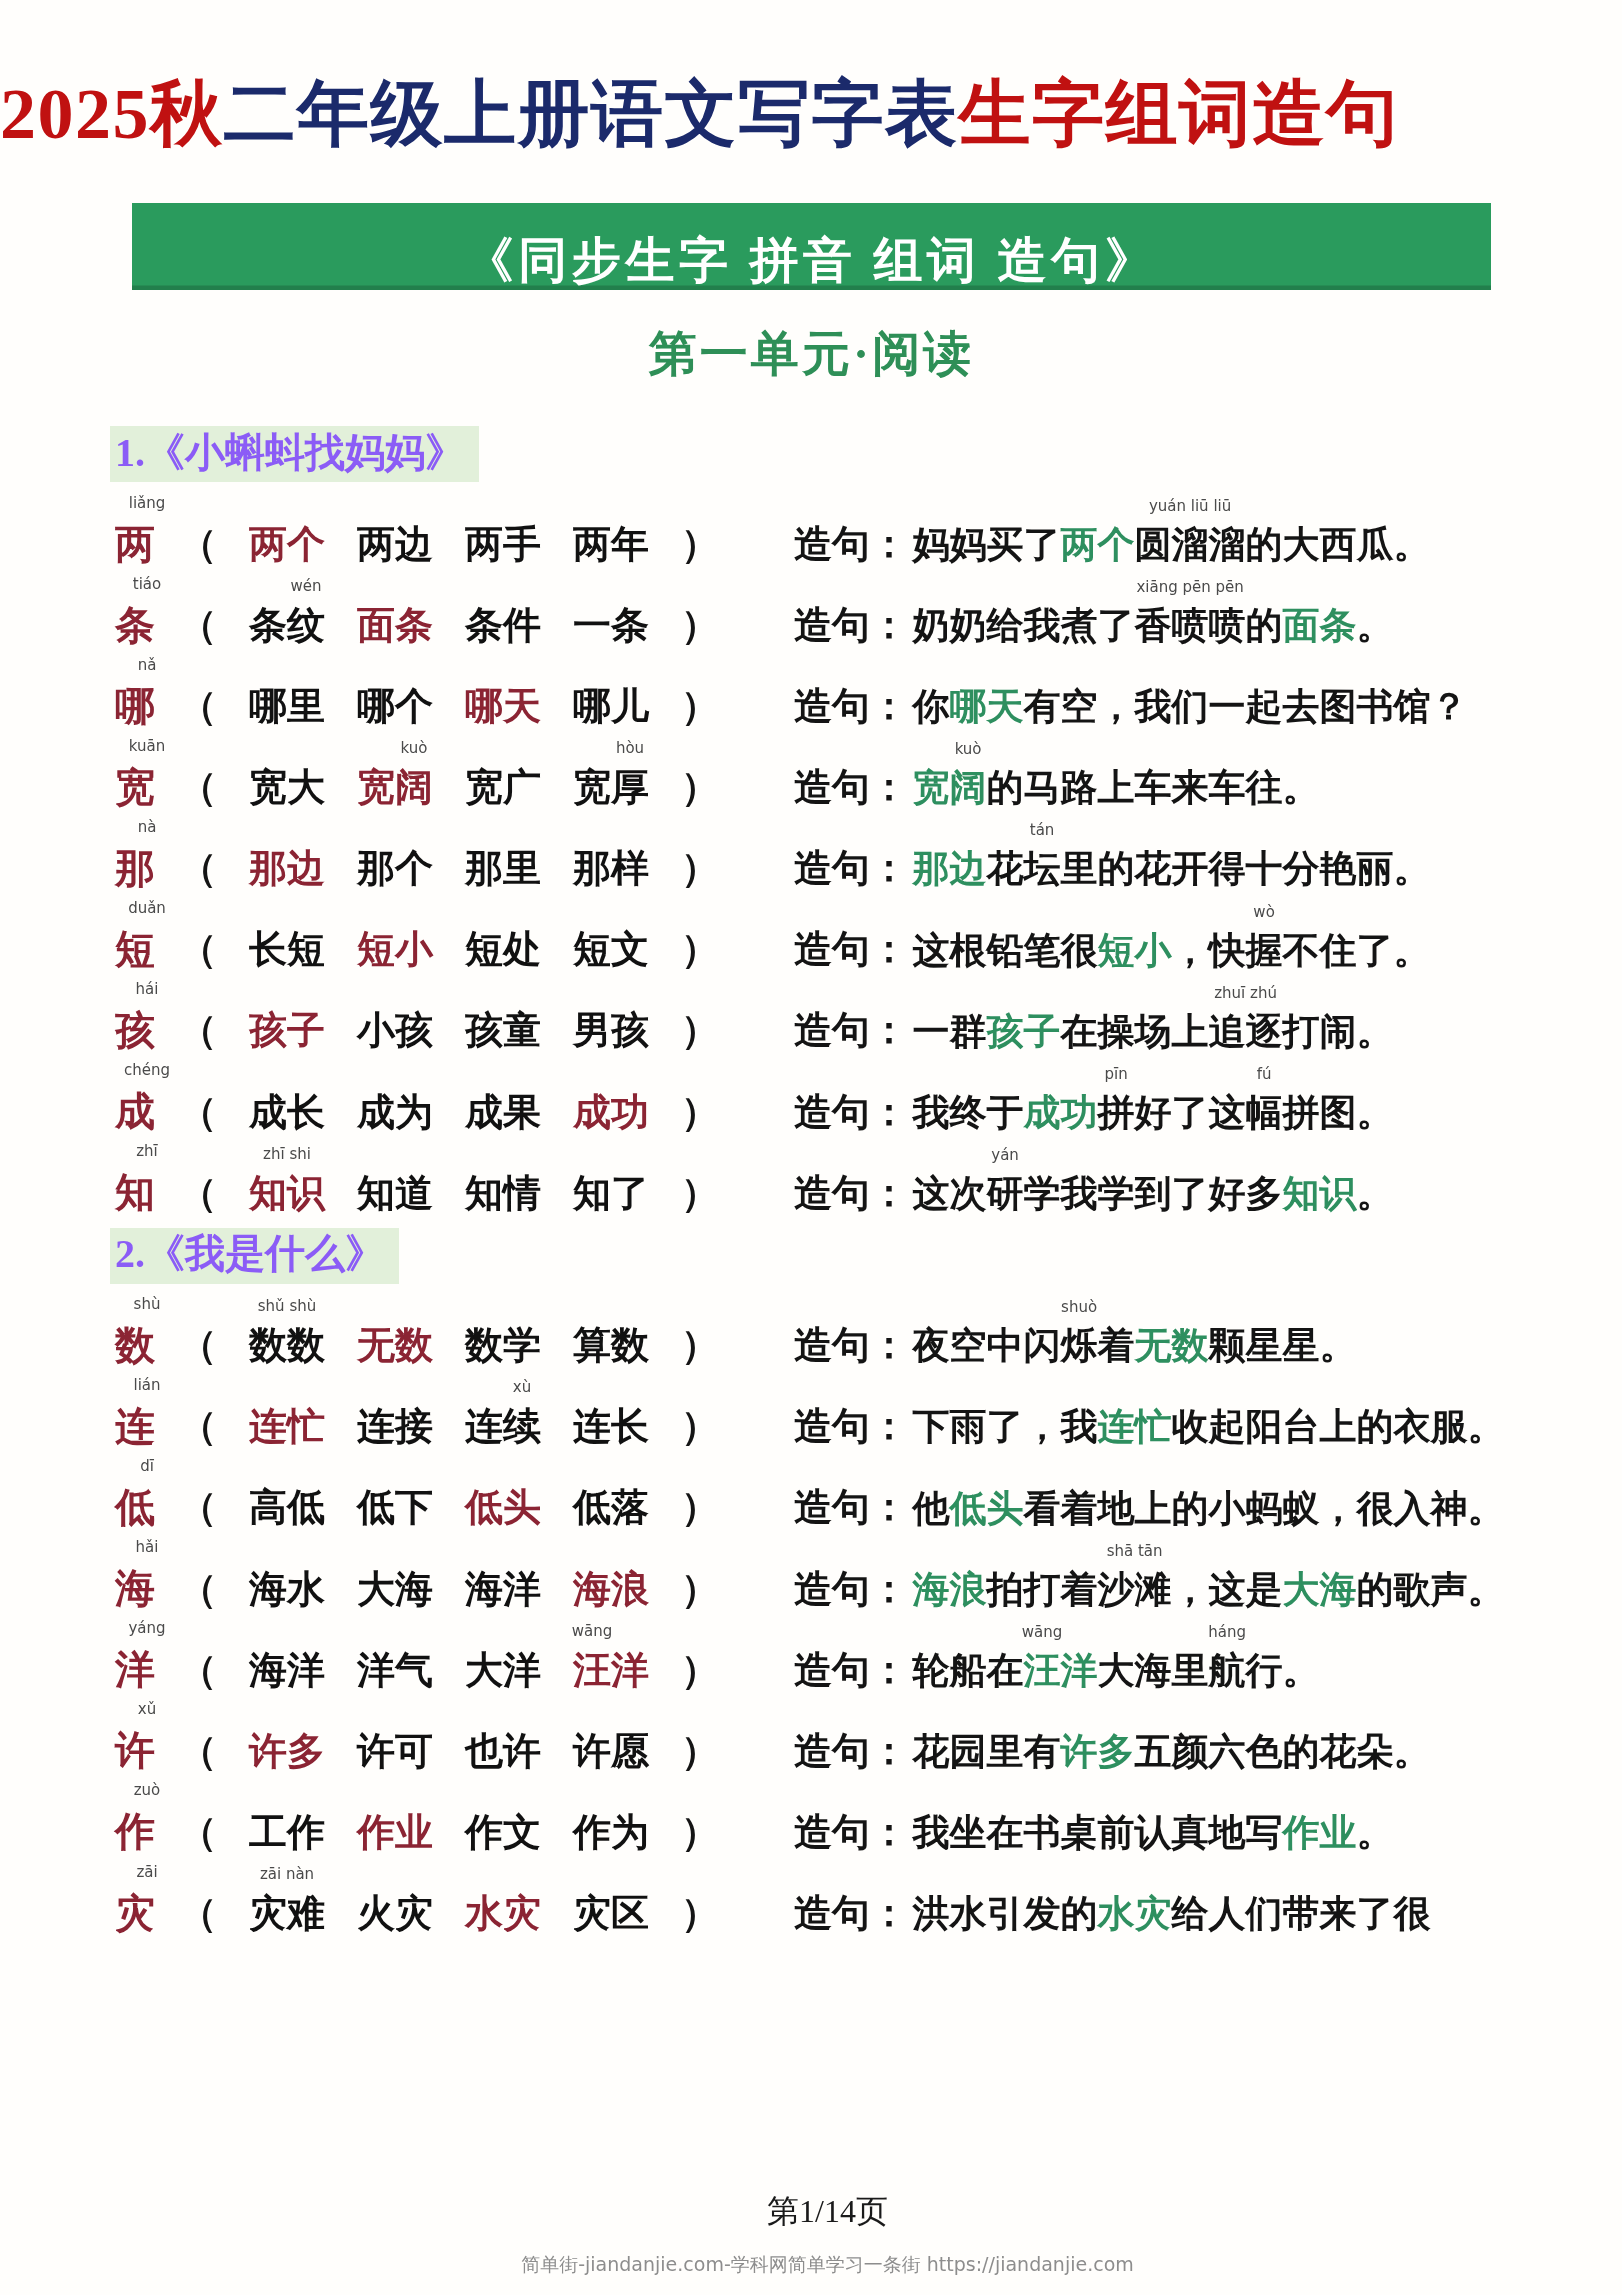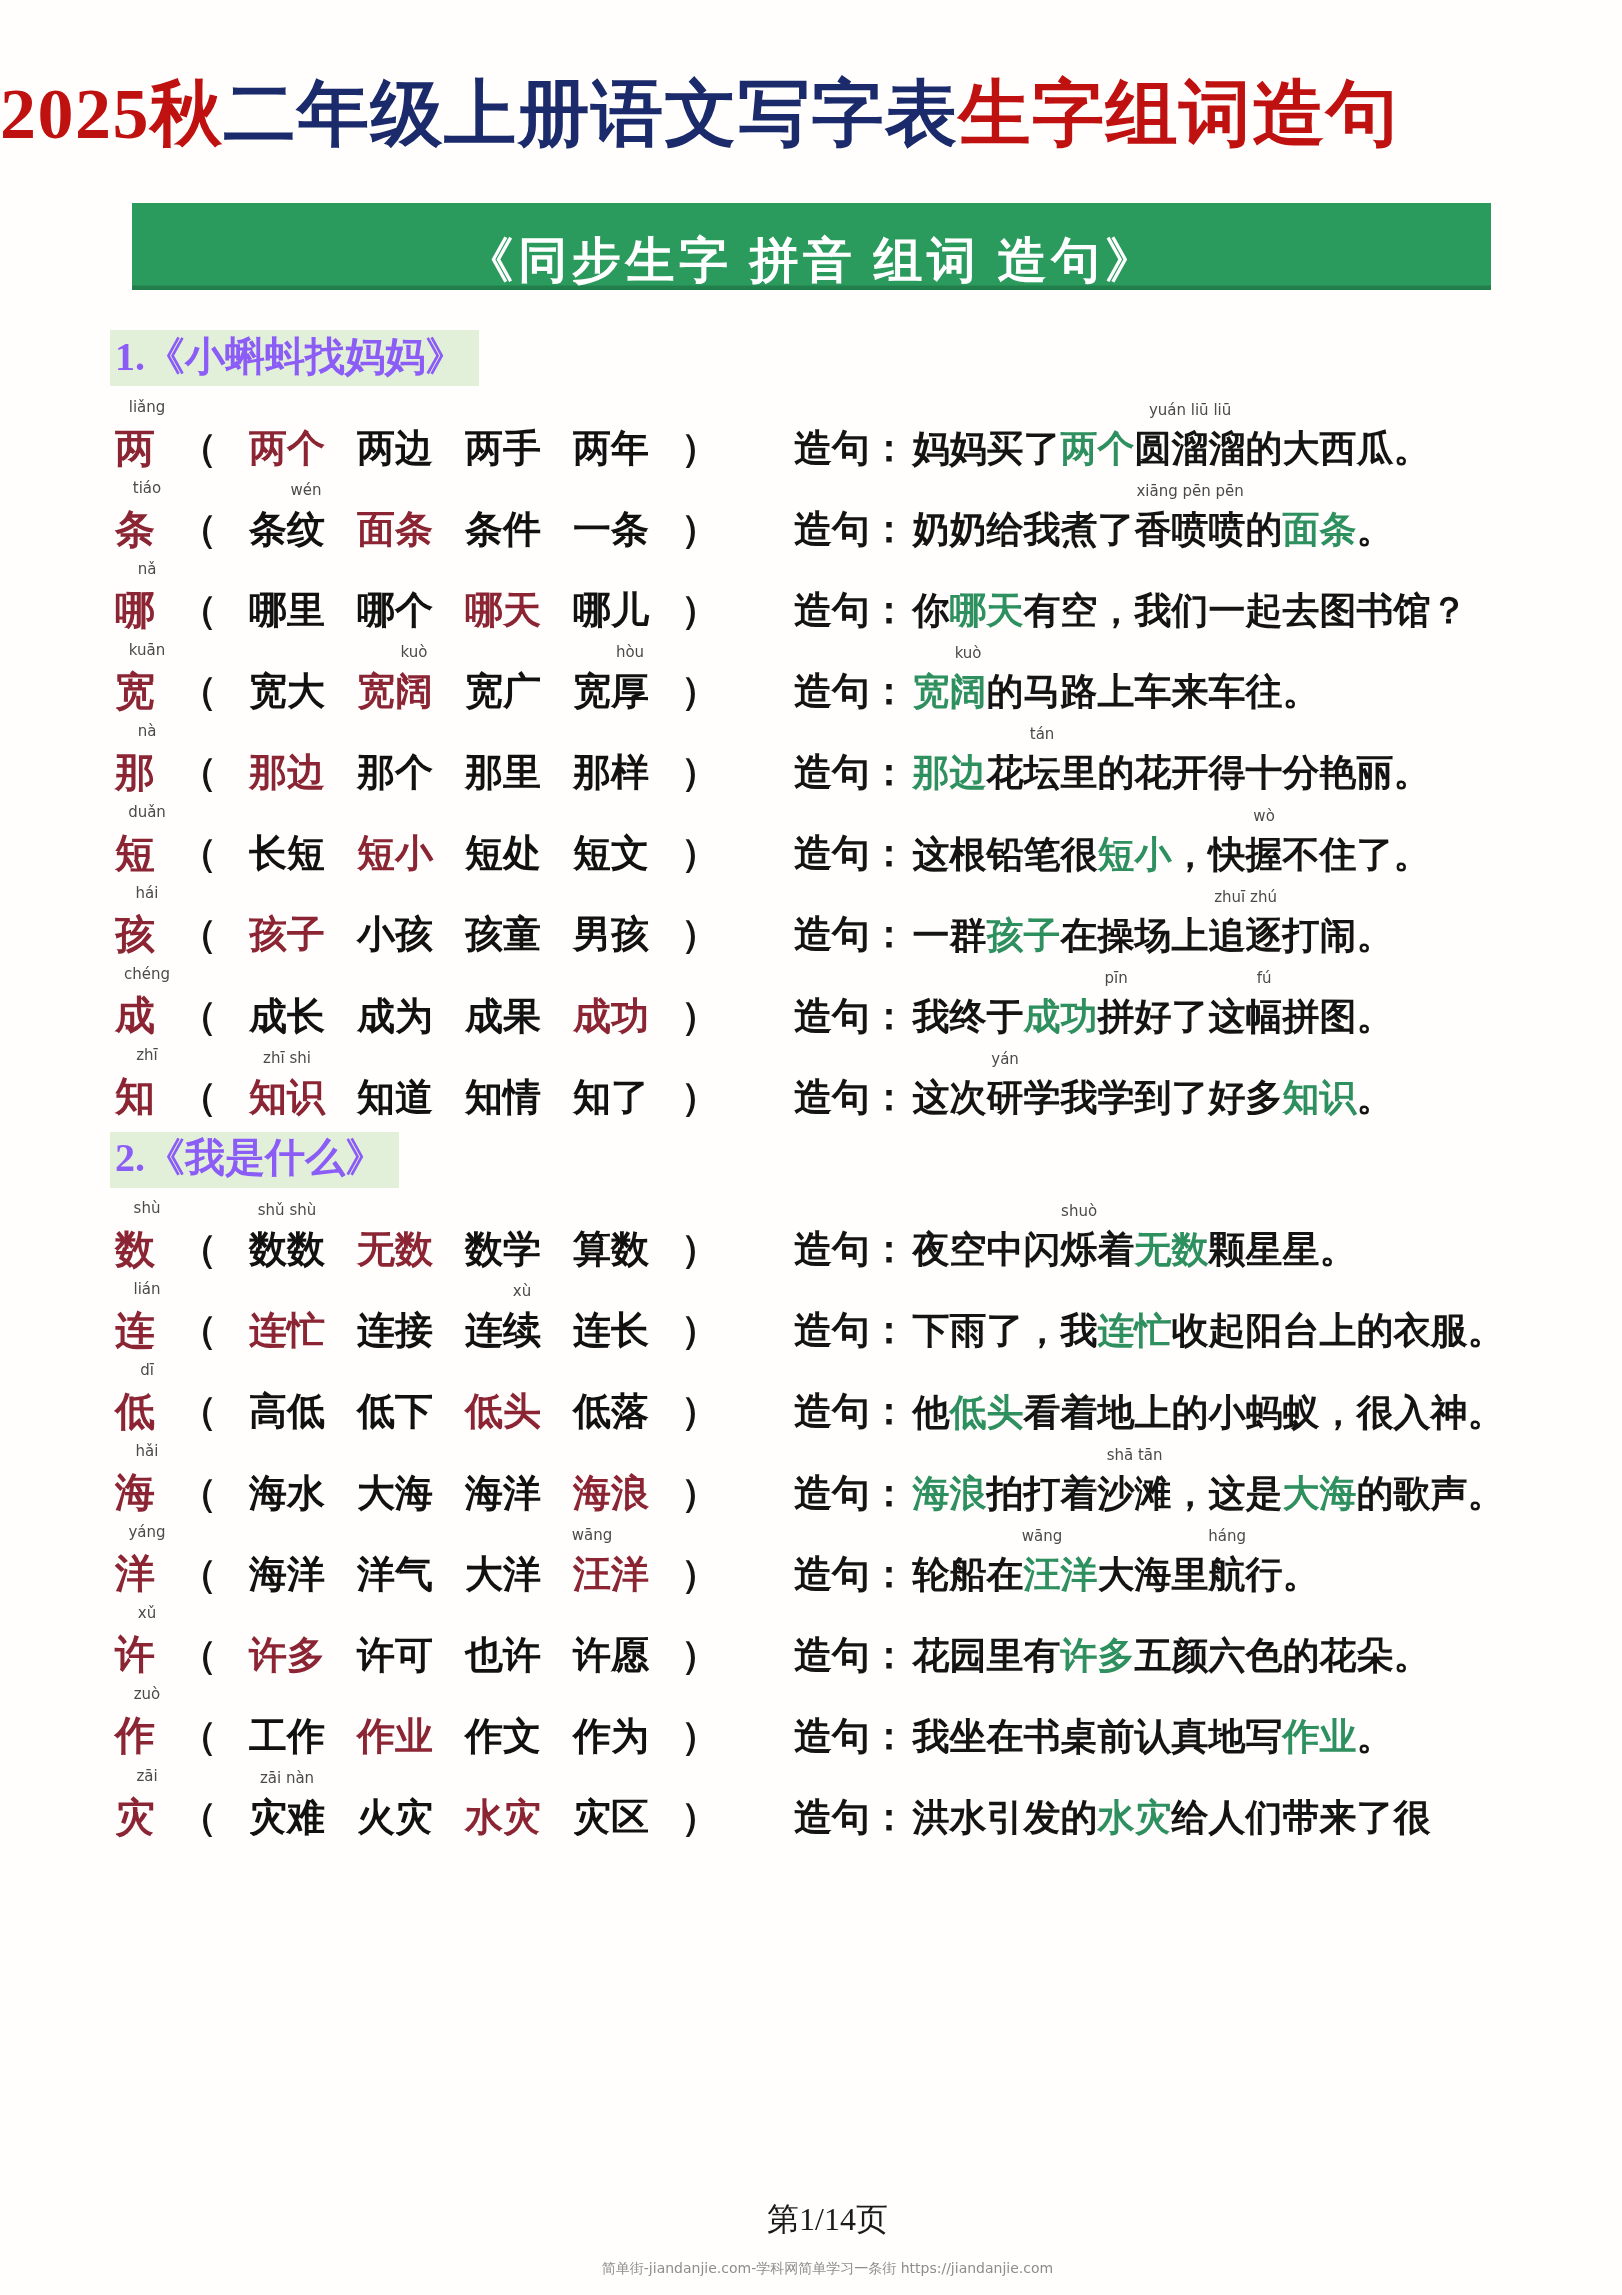--- a/index.html
+++ b/index.html
@@ -59,35 +59,36 @@
   .rel{position:relative;display:inline-block;}
   .py{
     position:absolute;top:-26px;left:50%;transform:translateX(-50%);
     font-size:15px;font-weight:normal;color:#4a4a4a;white-space:nowrap;
     font-family:"DejaVu Sans",sans-serif;letter-spacing:0;
   }
 
   
   .footer{position:absolute;left:0;right:0;bottom:17px;text-align:center;padding-left:32px;}
   .footer-page{font-size:32px;color:#1a1a1a;font-family:"Liberation Serif","DejaVu Serif",serif;}
-  .footer-site{margin-top:18.4px;font-size:14px;color:#8d8d8d;}
+  .footer-site{margin-top:18.4px;font-size:19px;color:#8d8d8d;}
 </style>
 </head>
 <body>
 
 <div class="page">
 
   <div class="title">
     <span class="t-red">2025秋</span><span class="t-blue">二年级上册语文写字表</span><span class="t-red">生字组词造句</span>
   </div>
 
   <div class="banner">
     <span class="banner-text">《同步生字 拼音 组词 造句》</span>
   </div>
 
+  <div class="unit">第一单元·阅读</div>
 
   <div class="content"><div class="section-heading">1.《小蝌蚪找妈妈》</div><div></div><div class="row">
         <span class="head">两<span class="py">liǎng</span></span>
         <span class="words">
           <span class="paren">（</span>
           <span class="token m">两个</span>
           <span class="token">两边</span>
           <span class="token">两手</span>
           <span class="token">两年</span>
           <span class="paren">）</span>

